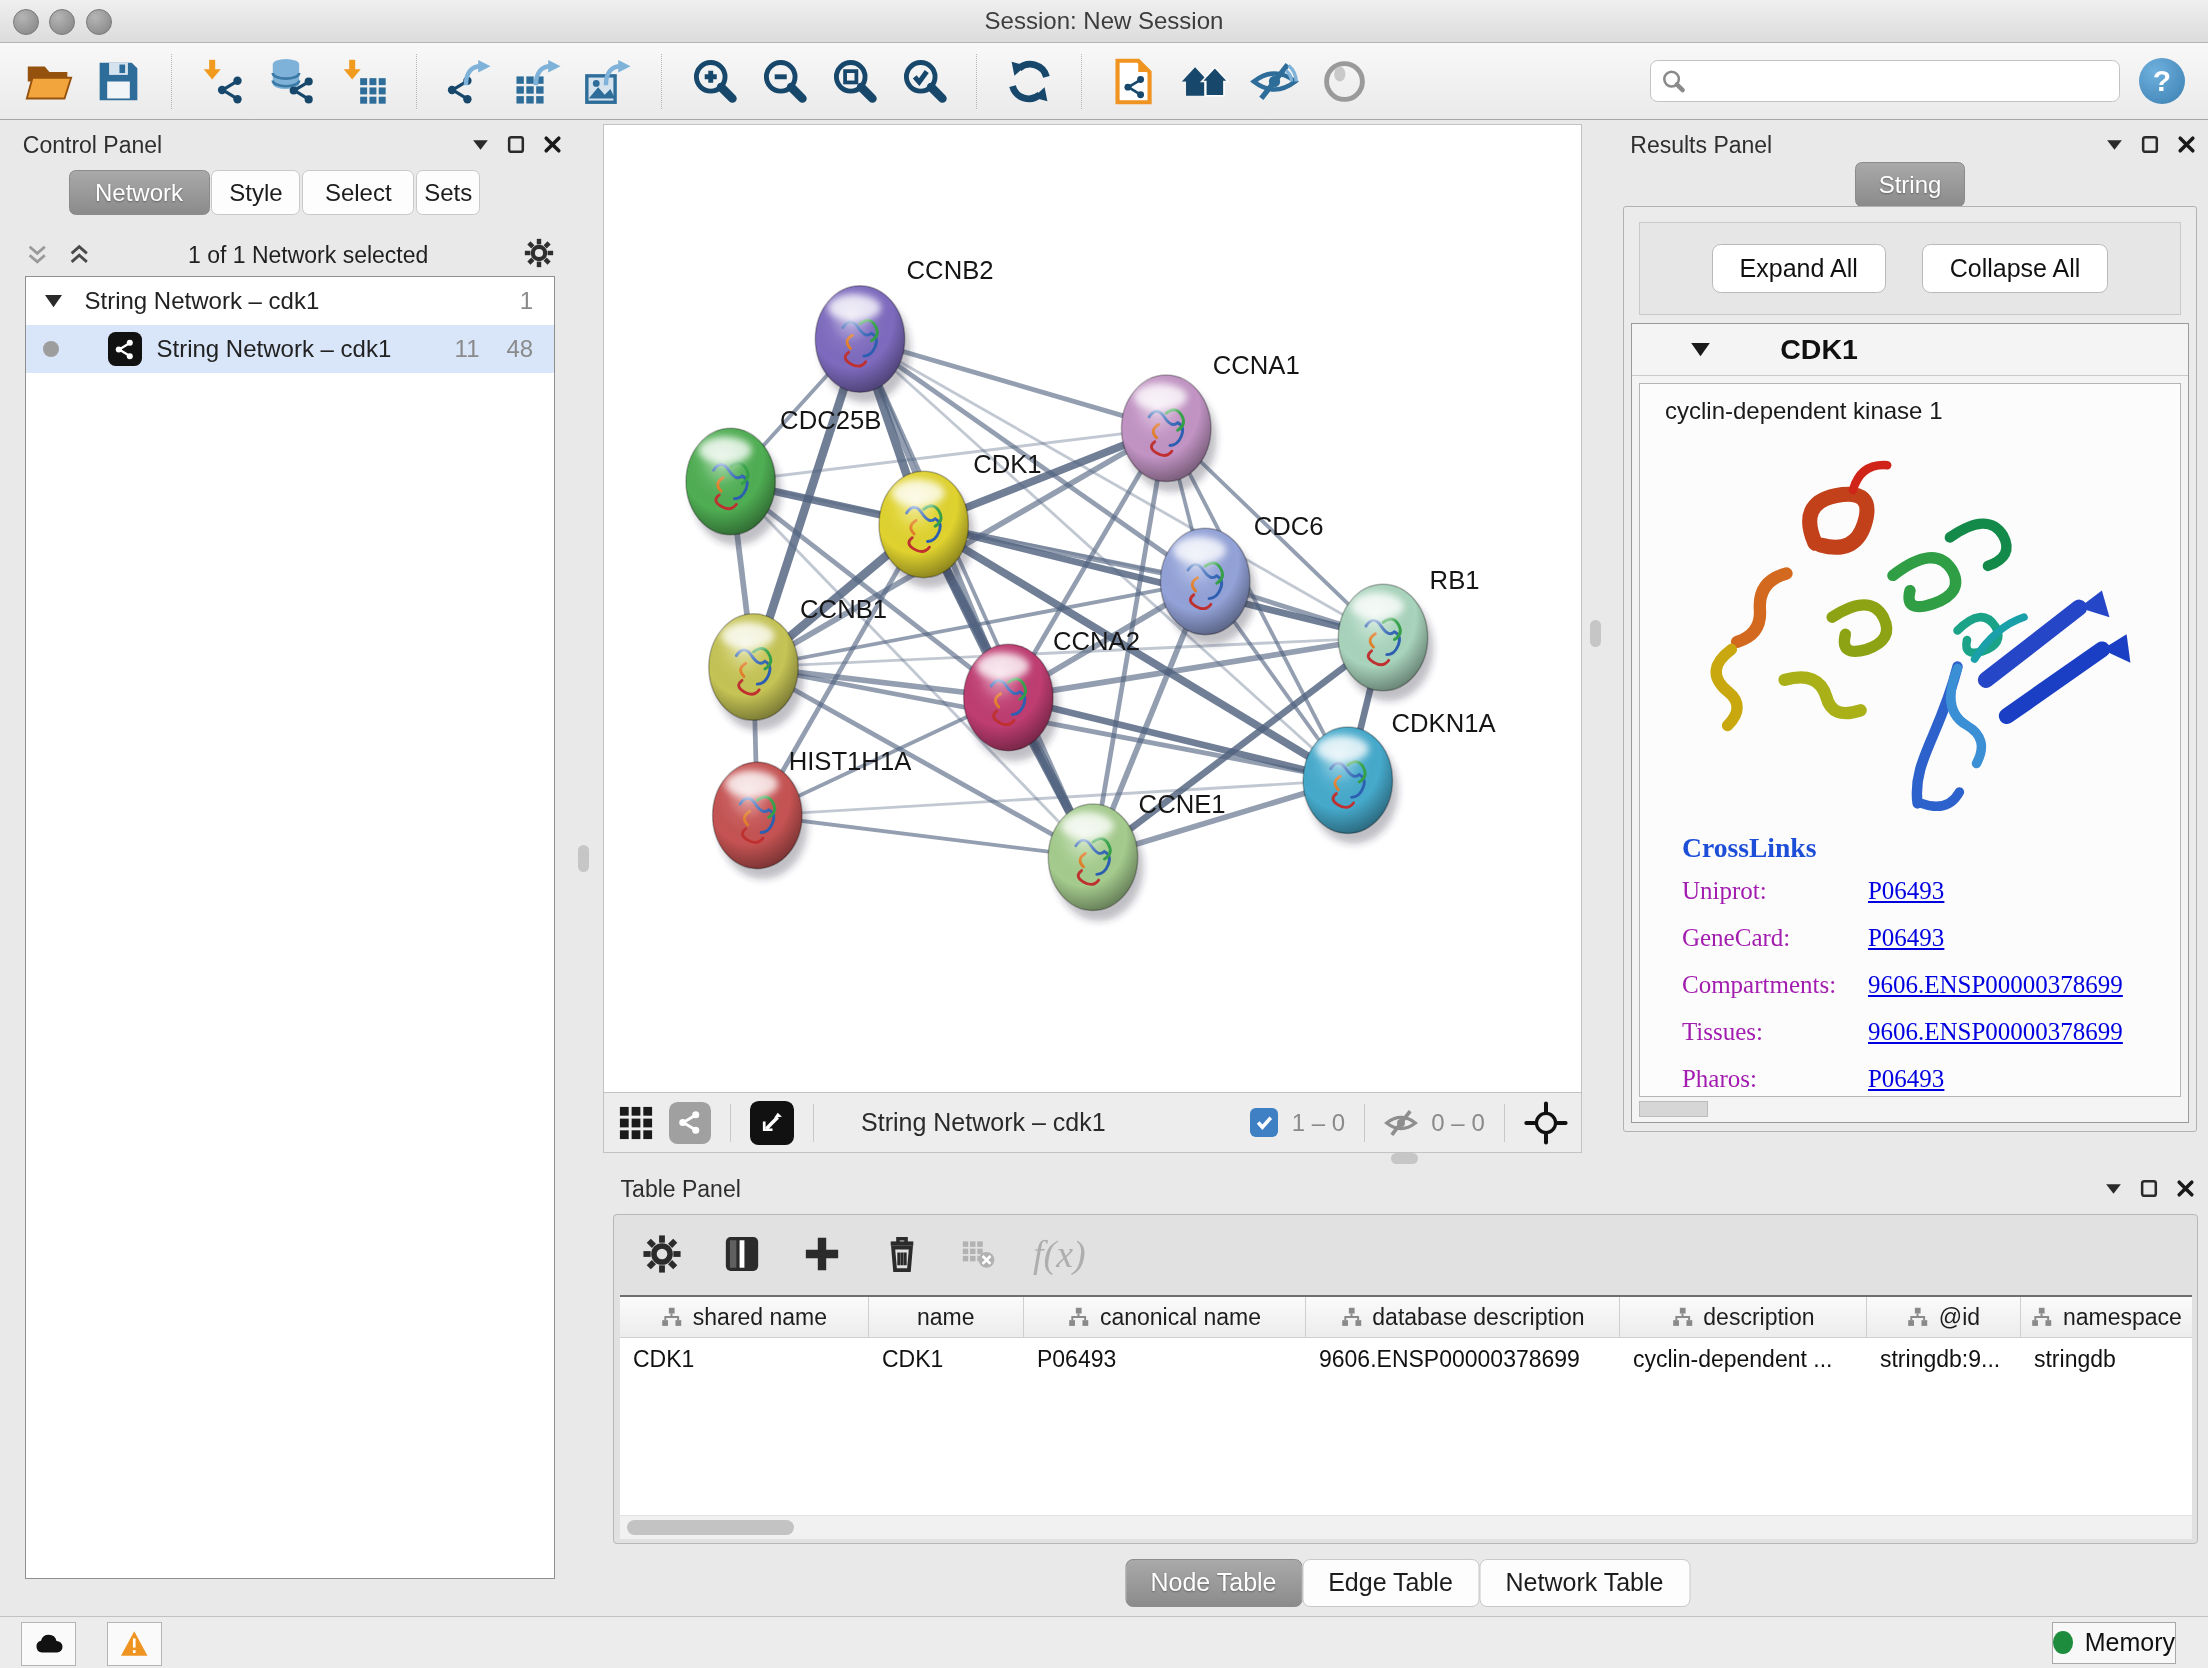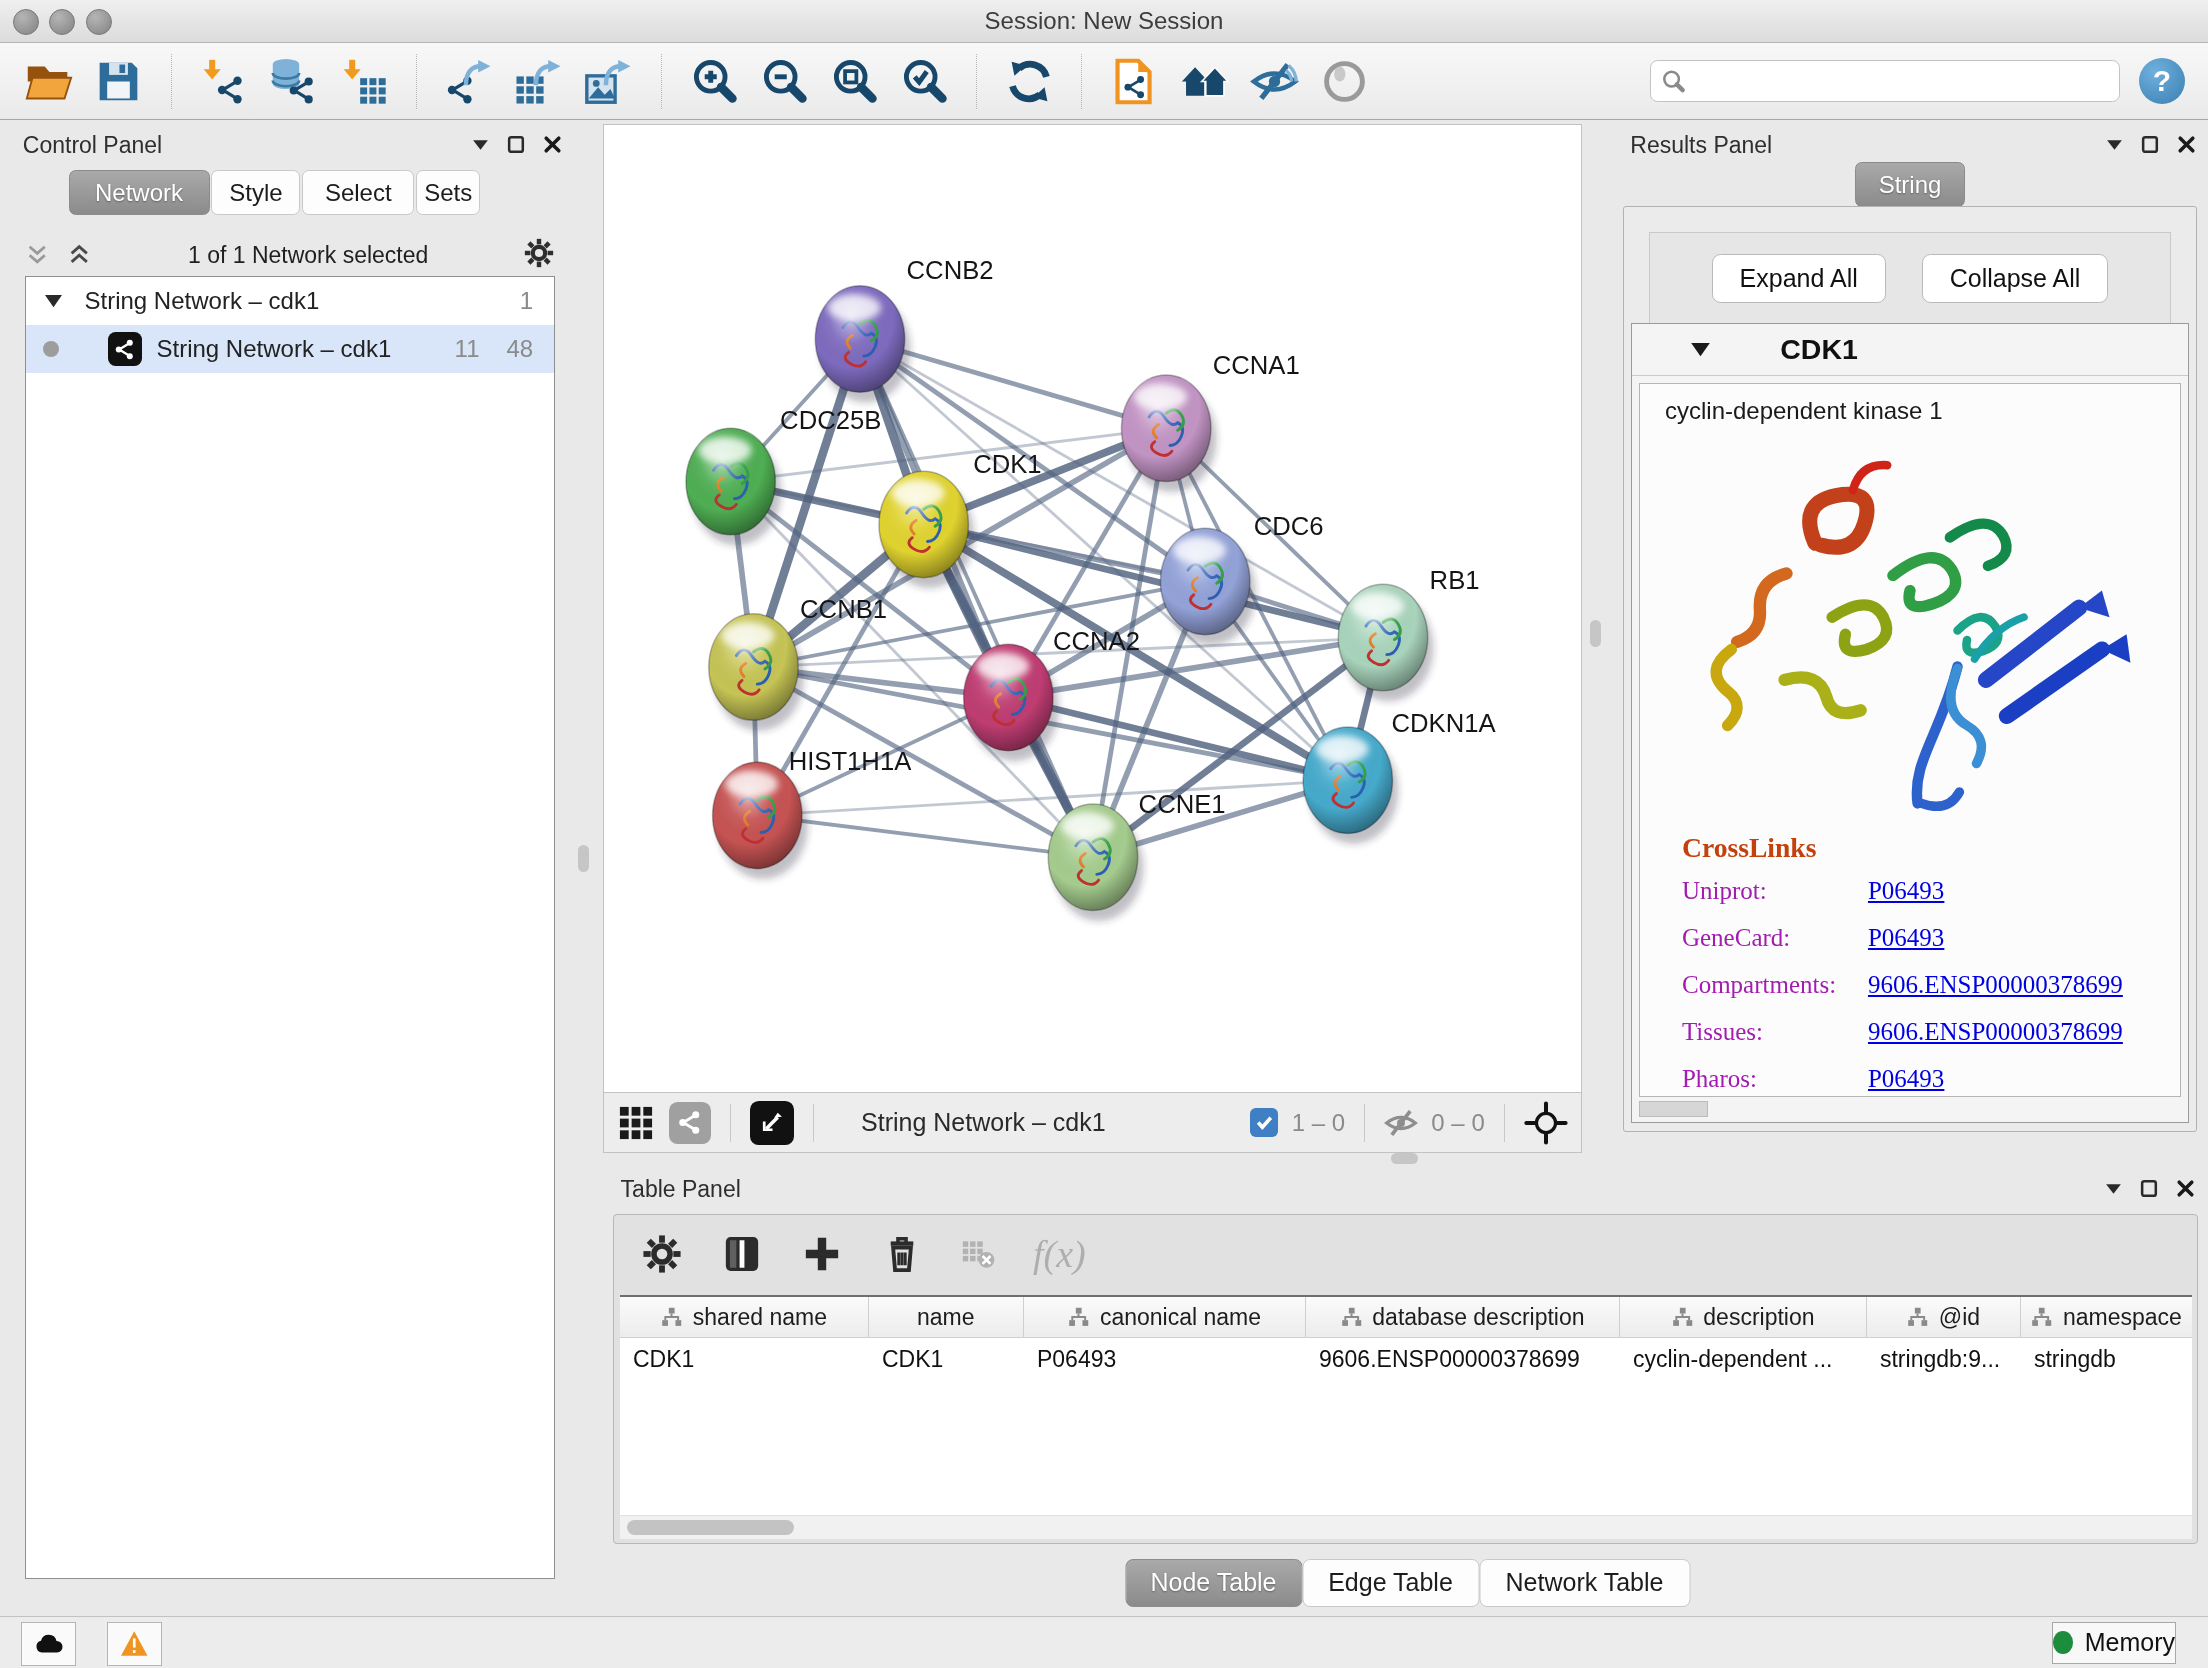--- a/index.html
+++ b/index.html
@@ -62,35 +62,35 @@
     border-top:1px solid #c2c2c2;display:flex;align-items:center;padding:0 13.3px;gap:13.3px;}
   .nb-sep{width:0;height:38px;border-left:1px solid #c8c8c8;margin:0 5.7px;}
   .nb-title{font-size:25px;color:#2a2a2a;margin:0 28.5px;flex:1;}
   .nb-cnt{font-size:24px;color:#8a8a8a;}
   .nb-check{width:28.5px;height:28.5px;border-radius:5.7px;background:#3f80c4;
     display:flex;align-items:center;justify-content:center;}
   
   #results-panel{position:absolute;left:1617px;top:124px;width:586px;height:1008px;}
   .rp-tab{position:absolute;top:38px;left:50%;transform:translateX(-50%);width:110px;}
   .rp-box{position:absolute;top:82px;left:5.7px;right:5.7px;bottom:0;background:#ebebeb;
-    border:1.9px solid #b2b2b2;border-radius:2.9px;box-sizing:border-box;padding:25px;}
+    border:1.9px solid #b2b2b2;border-radius:2.9px;box-sizing:border-box;padding:15px;}
   .rp-buttons{border:1.9px solid #c9c9c9;background:#e6e6e6;height:91px;display:flex;
     align-items:center;justify-content:center;gap:36px;}
   .rp-btn{background:#fff;border:1.9px solid #b9b9b9;border-radius:8.6px;font-size:25px;
     padding:8.6px 27px;color:#111;}
   .gene-box{position:absolute;left:7.6px;right:7.6px;top:116px;bottom:7.6px;background:#f4f4f4;
     border:1.9px solid #9a9a9a;}
   .gene-head{height:51px;display:flex;align-items:center;border-bottom:1px solid #c9c9c9;}
   .gene-name{font-size:28.5px;font-weight:bold;color:#111;margin-left:70px;}
   .gene-inner{position:absolute;left:6.7px;right:6.7px;top:59px;bottom:25px;background:#fcfcfc;
     border:1px solid #b5b5b5;overflow:hidden;}
   .gene-desc{font-size:24px;color:#1a1a1a;padding:13.3px 0 0 25px;}
   .protein-wrap{width:100%;display:flex;justify-content:center;margin-top:5.7px;}
   .crosslinks{font-family:"Liberation Serif",serif;padding-left:42px;margin-top:21px;}
-  .crosslinks h3{font-size:27.6px;margin:0 0 13.3px 0;color:#c2410c;}
+  .crosslinks h3{font-size:27.6px;margin:0 0 13.3px 0;color:#1d4ed8;}
   .cl-row{display:flex;font-size:25px;margin-bottom:19px;}
   .cl-row .lbl{width:186px;color:#a21caf;}
   .cl-row a{color:#0000e0;text-decoration:underline;}
   .mini-scroll{position:absolute;left:6.7px;bottom:5.7px;height:13.3px;width:67px;
     background:#d6d6d6;border:1px solid #bbb;}
   
   #table-panel{position:absolute;left:613px;top:1168px;width:1589px;height:439px;}
   .tp-body{position:absolute;top:46px;left:0;right:3.8px;bottom:63px;background:#e1e1e1;
     border:1.9px solid #b7b7b7;border-radius:3.8px;box-sizing:border-box;}
   .tp-toolbar{height:78px;display:flex;align-items:center;padding-left:27px;gap:38px;}

